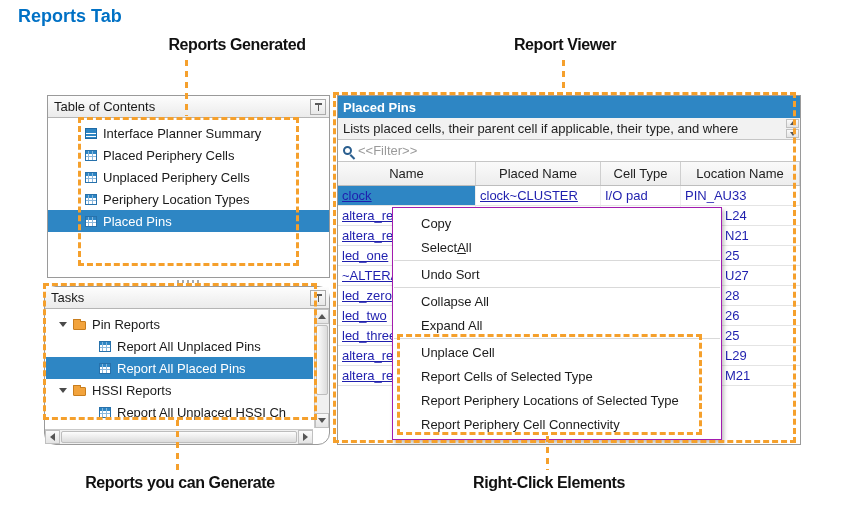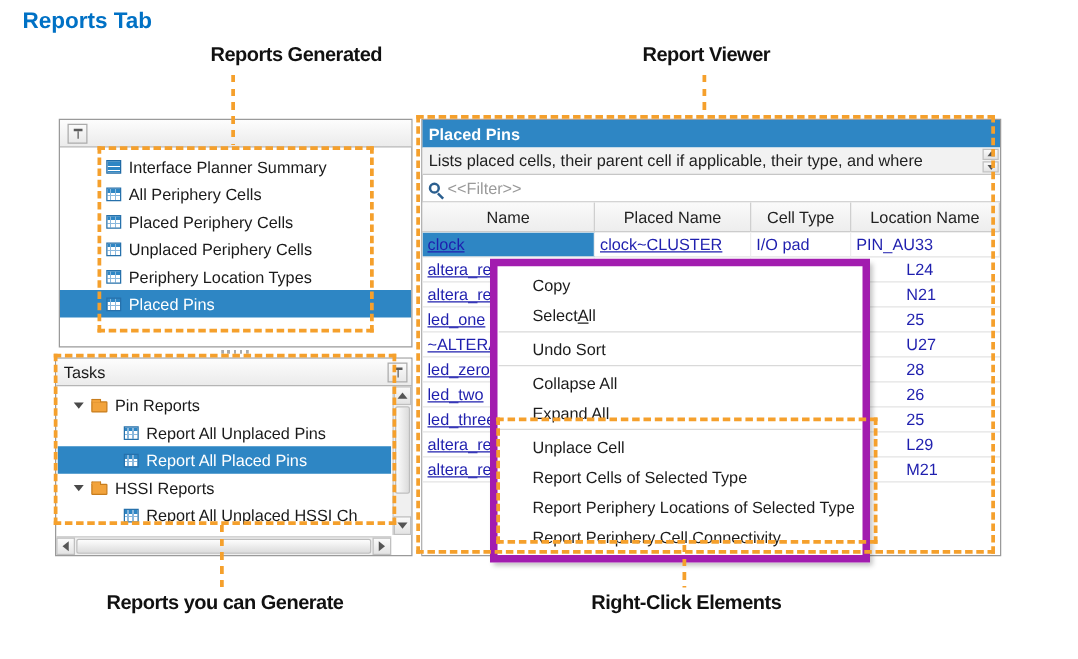--- a/index.html
+++ b/index.html
@@ -94,21 +94,21 @@
   .gh-cell{display:flex;align-items:center;justify-content:center;font-size:13px;color:#222;border-right:1px solid #cfcfcf;overflow:hidden;}
   .grid-body{position:absolute;left:0;right:0;top:90px;bottom:0;overflow:hidden;background:#fff;}
   .grid-row{height:20px;display:flex;border-bottom:1px solid #e4e4e4;}
   .g-cell{display:flex;align-items:center;padding-left:4px;font-size:13px;color:var(--link-blue);
     border-right:1px solid #ededed;overflow:hidden;white-space:nowrap;}
   .g-cell.link{text-decoration:underline;cursor:pointer;}
   .g-cell.sel{background:var(--sel-blue);}
   .g-cell.frag{padding-left:44px;border-right:none;}
 
   
-  .ctx-menu{position:absolute;left:392px;top:207px;width:304px;background:#fff;border:6px solid #a21caf;
+  .ctx-menu{position:absolute;left:392px;top:207px;width:330px;background:#fff;border:1px solid #a21caf;
     box-shadow:2px 3px 4px rgba(0,0,0,0.25);z-index:4;padding:3px 0;}
   .ctx-item{height:24px;display:flex;align-items:center;padding-left:28px;font-size:13px;color:#1c1c1c;white-space:nowrap;}
   .ctx-sep{height:1px;background:#d9d9d9;margin:1px 1px;}
 </style>
 </head>
 <body>
 
 <div class="stage">
 
   <div class="page-title">Reports Tab</div>
@@ -117,55 +117,52 @@
   <div class="callout" style="left:180px;top:474px;">Reports you can Generate</div>
   <div class="callout" style="left:549px;top:474px;">Right-Click Elements</div>
 
   <div class="oline-v" style="left:185px;top:60px;height:56px;"></div>
   <div class="oline-v" style="left:562px;top:60px;height:32px;"></div>
   <div class="oline-v" style="left:176px;top:420px;height:50px;"></div>
   <div class="oline-v" style="left:546px;top:436px;height:34px;"></div>
 
   <div class="panel" style="left:47px;top:95px;width:283px;height:183px;">
     <div class="panel-header">
+      <span class="ph-label">Table of Contents</span>
       <span class="pin-btn">
           <span class="pin-glyph"></span>
         </span>
     </div>
     <div class="toc-list" id="toc-list">
         <div class="toc-item">
           <span class="icon-summary"></span>
           <span>Interface Planner Summary</span>
         </div>
         <div class="toc-item">
           <span class="icon-table"></span>
-          <span>All Periphery Cells</span>
-        </div>
-        <div class="toc-item">
-          <span class="icon-table"></span>
           <span>Placed Periphery Cells</span>
         </div>
         <div class="toc-item">
           <span class="icon-table"></span>
           <span>Unplaced Periphery Cells</span>
         </div>
         <div class="toc-item">
           <span class="icon-table"></span>
           <span>Periphery Location Types</span>
         </div>
         <div class="toc-item selected">
           <span class="icon-table"></span>
           <span>Placed Pins</span>
         </div>
       </div>
   </div>
 
   <div class="splitter-grip"></div>
 
-  <div class="panel" style="left:44px;top:286px;width:286px;height:159px;">
+  <div class="panel" style="left:44px;top:286px;width:286px;height:159px;border-radius:12px;">
     <div class="panel-header">
       <span class="ph-label">Tasks</span>
       <span class="pin-btn">
           <span class="pin-glyph"></span>
         </span>
     </div>
     <div class="task-tree" id="task-tree">
         <div class="task-row" style="padding-left: 13px;">
           <span class="expander"></span>
           <span class="icon-folder"></span>

